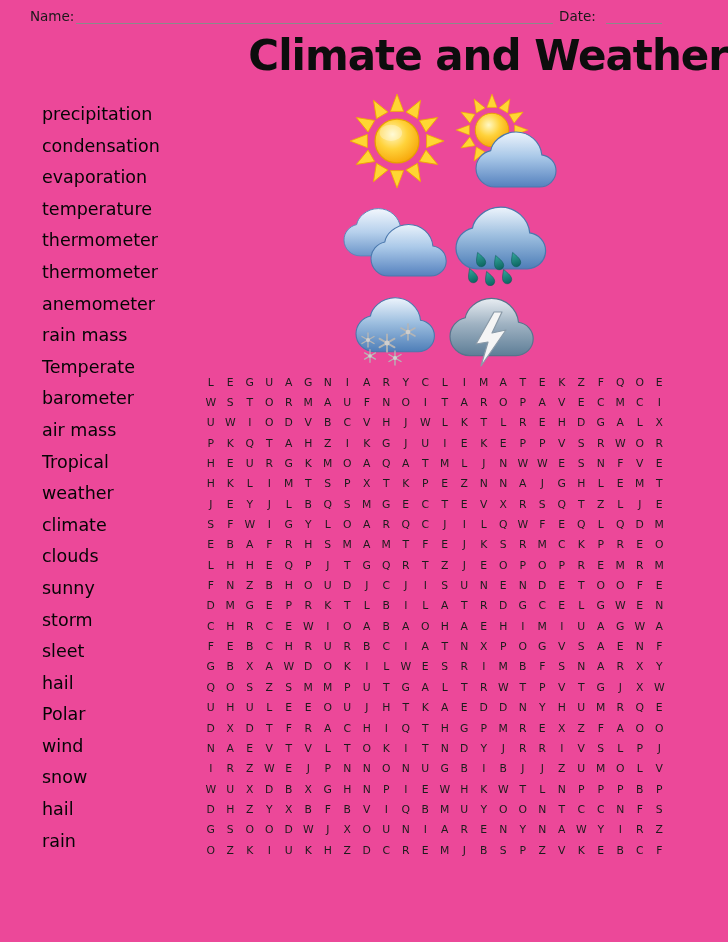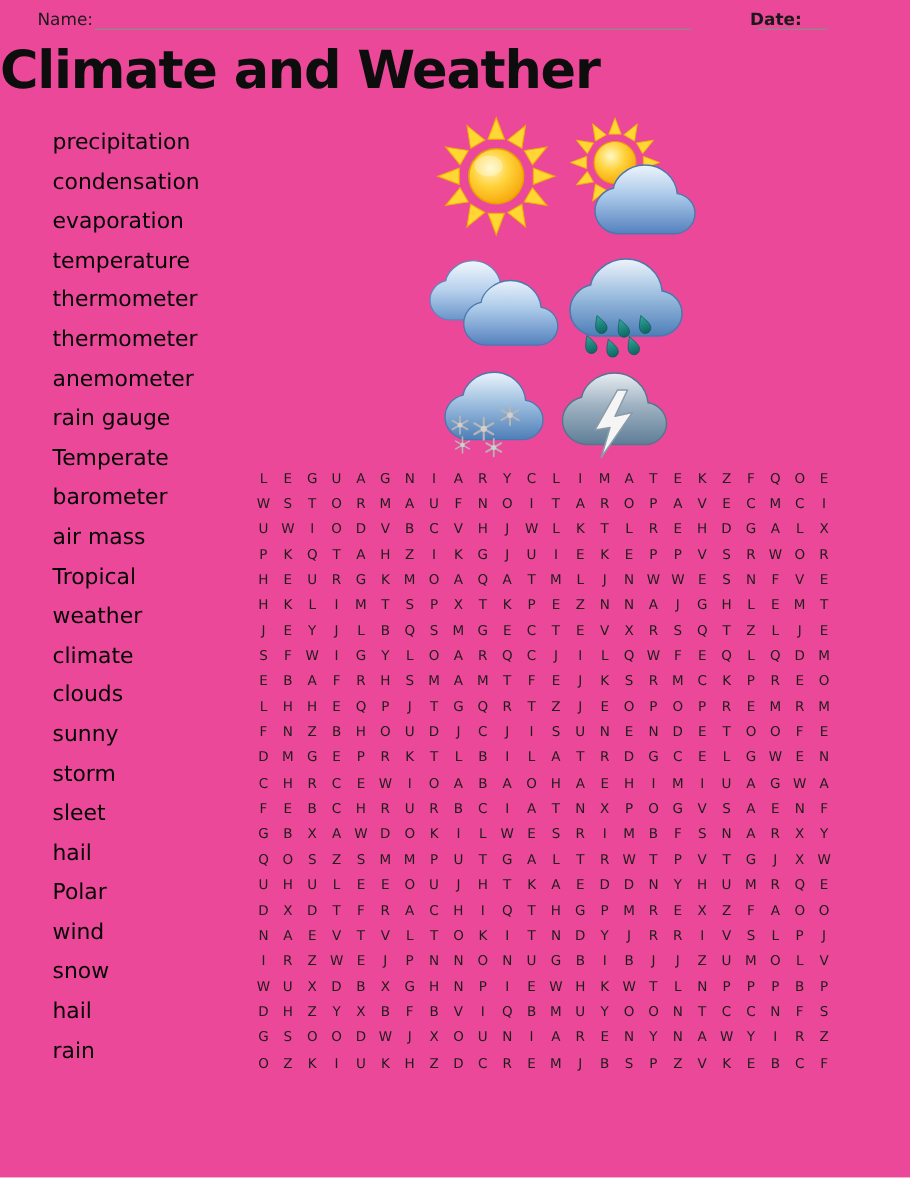--- a/index.html
+++ b/index.html
@@ -3,27 +3,27 @@
 <meta charset="utf-8">
 <style>
   html,body{margin:0;padding:0;background:#fff;}
   #page{
     position:relative;width:728px;height:942px;background:#ec4899;overflow:hidden;
     font-family:"DejaVu Sans","Liberation Sans",sans-serif;color:var(--ink,#000);
   }
   
   .hdr-label{position:absolute;top:8px;font-size:13.5px;color:#1a1a1a;}
   #name-label{left:30px;}
-  #date-label{left:600px;font-weight:bold;}
+  #date-label{left:559px;}
   .hdr-line{position:absolute;top:9px;height:14px;border-bottom:1.4px solid var(--line,#8a8a8a);}
   #name-line{left:76px;width:477px;}
   #date-line{left:606px;width:56px;}
   
   #title{
-    position:absolute;left:0;top:31px;width:728px;text-align:left;
+    position:absolute;left:0;top:31px;width:728px;text-align:right;
     font-size:42px;font-weight:600;letter-spacing:-1px;color:#0d0d0d;
   }
   
   #word-list{position:absolute;left:42px;top:99px;}
   #word-list .word{
     height:31.6px;line-height:31.6px;font-size:17.5px;color:#050505;white-space:nowrap;
   }
   
   .icon{position:absolute;}
   #icon-sun{left:348px;top:92px;}
@@ -55,21 +55,21 @@
   <div id="title">Climate and Weather</div>
 
   <div id="word-list">
       <div class="word">precipitation</div>
       <div class="word">condensation</div>
       <div class="word">evaporation</div>
       <div class="word">temperature</div>
       <div class="word">thermometer</div>
       <div class="word">thermometer</div>
       <div class="word">anemometer</div>
-      <div class="word">rain gauge</div>
+      <div class="word">rain mass</div>
       <div class="word">Temperate</div>
       <div class="word">barometer</div>
       <div class="word">air mass</div>
       <div class="word">Tropical</div>
       <div class="word">weather</div>
       <div class="word">climate</div>
       <div class="word">clouds</div>
       <div class="word">sunny</div>
       <div class="word">storm</div>
       <div class="word">sleet</div>

